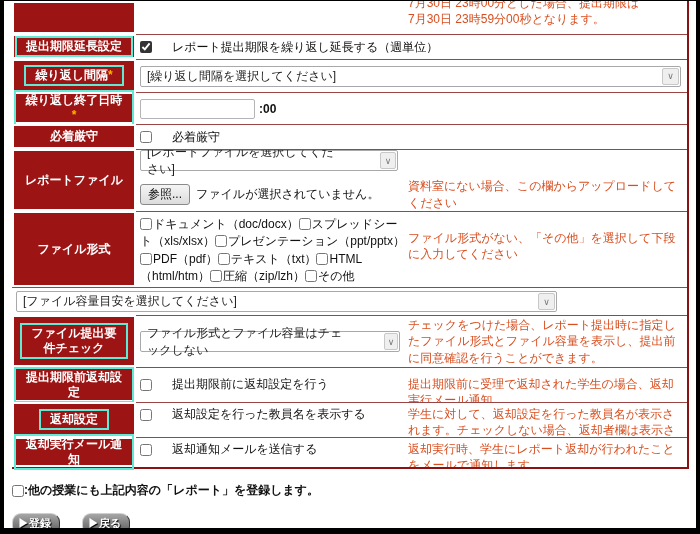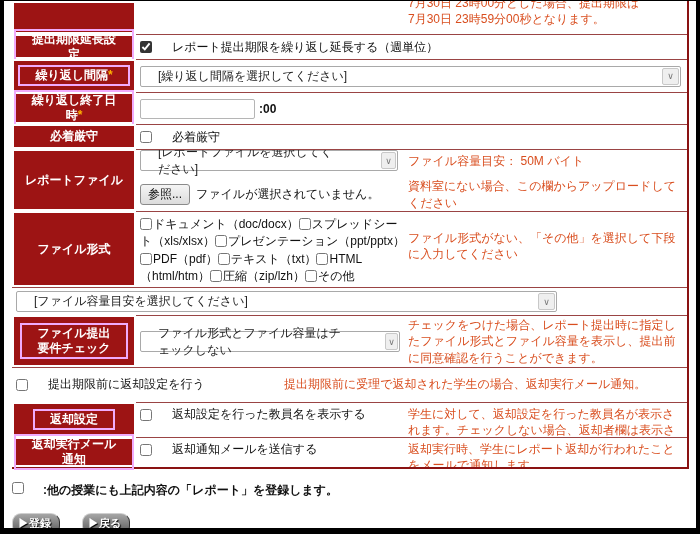--- a/index.html
+++ b/index.html
@@ -10,53 +10,53 @@
     border-top:1px solid #000; border-bottom:6px solid #000;
     padding:0 7px 0 8px; overflow:hidden; position:relative;
   }
   .settings-table { width:100%; border-bottom:2px solid #8a1212; border-right:2px solid #8a1212; }
   .row { display:flex; align-items:stretch; }
   .lbl {
     width:124px; flex:0 0 124px; background:#9d1414; border:2px solid #fff;
     color:#fff; font-weight:bold; font-size:12px;
     display:flex; align-items:center; justify-content:center; text-align:center;
   }
-  .tag { border:2px solid #f0abfc; padding:1px 15px; line-height:1.25;text-align:center; }
+  .tag { border:2px solid #5eead4; padding:1px 9px; line-height:1.25;text-align:center; }
   .star { color:#ffb400; font-weight:bold; }
   .content {
     flex:1 1 auto; background:#fff; border-top:1px solid #9a4444;
     display:flex; align-items:center; padding-left:4px; font-size:12px; color:#111;
     overflow:hidden;
   }
   .row.first .content { border-top:none; }
   .leftpart { width:268px; flex:0 0 268px; display:flex; align-items:center; flex-wrap:wrap; }
   .helper { flex:1 1 auto; color:#d94e1f; font-size:12px; line-height:1.35; padding-right:4px; }
   .cb { display:flex; align-items:center; gap:20px; }
   .cb input, .cbflow input, .note input { width:12px; height:12px; accent-color:#333; }
   .sel {
     height:21px; background:#fff; border:1px solid #a9a9a9; border-radius:2px;
     display:flex; align-items:center; justify-content:space-between;
-    font-size:12px; color:#222; padding-left:17px; cursor:default;gap:36px;
+    font-size:12px; color:#222; padding-left:6px; cursor:default;gap:36px;
   }
   .sel .arrowbox {
     width:17px; align-self:stretch; margin:1px; background:#efefef; border:1px solid #c8c8c8;
     border-radius:2px; display:flex; align-items:center; justify-content:center;
     color:#777; font-size:9px;
   }
   .tinput { width:115px; height:20px; border:1px solid #b5b5b5; border-radius:2px; background:#fff; font-size:12px; padding:0 3px; }
   .suffix { font-weight:bold; margin-left:4px; }
   .browse-btn {
     background:linear-gradient(#f5f5f5,#dcdcdc); border:1px solid #8a8a8a; border-radius:3px;
     font-size:12px; padding:1px 7px; color:#111; margin-right:6px;
   }
   .cbflow { line-height:1.45; }
   .cbflow label { display:inline; white-space:normal; }
   .cbflow input { vertical-align:-2px; margin-right:1px; }
   .topnote { line-height:16px; margin-top:-13px; }
-  .note { margin-top:13px; font-size:12px; font-weight:bold; color:#111; display:flex; align-items:flex-start; gap:19px; }
+  .note { margin-top:13px; font-size:12px; font-weight:bold; color:#111; display:flex; align-items:center; gap:0; }
   .btnbar { margin-top:14px; display:flex; gap:22px; }
   .gbtn {
     background:linear-gradient(#a6a6a6,#585858); color:#fff; font-weight:bold; font-size:11px;
     border:1px solid #2e2e2e; border-top-color:#cfcfcf; border-left-color:#cfcfcf;
     padding:2px 8px 3px 5px; text-shadow:1px 1px 1px #000; border-radius:9px; cursor:pointer;
   }
 </style>
 </head>
 <body>
 
@@ -121,21 +121,20 @@
     <div class="row" style="height:62px">
       <div class="lbl">レポートファイル</div>
       <div class="content" style="flex-direction:column; align-items:stretch; justify-content:center; gap:7px">
         <div style="display:flex; align-items:center">
           <div class="leftpart">
             <div class="sel" style="width:258px">
               <span>[レポートファイルを選択してください]</span>
               <span class="arrowbox">∨</span>
             </div>
           </div>
-          <div class="helper">ファイル容量目安： 50M バイト</div>
         </div>
         <div style="display:flex; align-items:center">
           <div class="leftpart">
             <button class="browse-btn">参照...</button>
             <span>ファイルが選択されていません。</span>
           </div>
           <div class="helper">資料室にない場合、この欄からアップロードしてください</div>
         </div>
       </div>
     </div>
@@ -171,20 +170,23 @@
           <div class="sel" style="width:260px">
             <span>ファイル形式とファイル容量はチェックしない</span>
             <span class="arrowbox">∨</span>
           </div>
         </div>
         <div class="helper">チェックをつけた場合、レポート提出時に指定したファイル形式とファイル容量を表示し、提出前に同意確認を行うことができます。</div>
       </div>
     </div>
 
     <div class="row" style="height:35px">
+      <div class="lbl">
+        <span class="tag">提出期限前返却設定</span>
+      </div>
       <div class="content" style="align-items:flex-start; padding-top:8px">
         <div class="leftpart" style="align-items:flex-start">
           <label class="cb">
             <input type="checkbox" style="">
             <span>提出期限前に返却設定を行う</span>
           </label>
         </div>
         <div class="helper">提出期限前に受理で返却された学生の場合、返却実行メール通知。</div>
       </div>
     </div>

